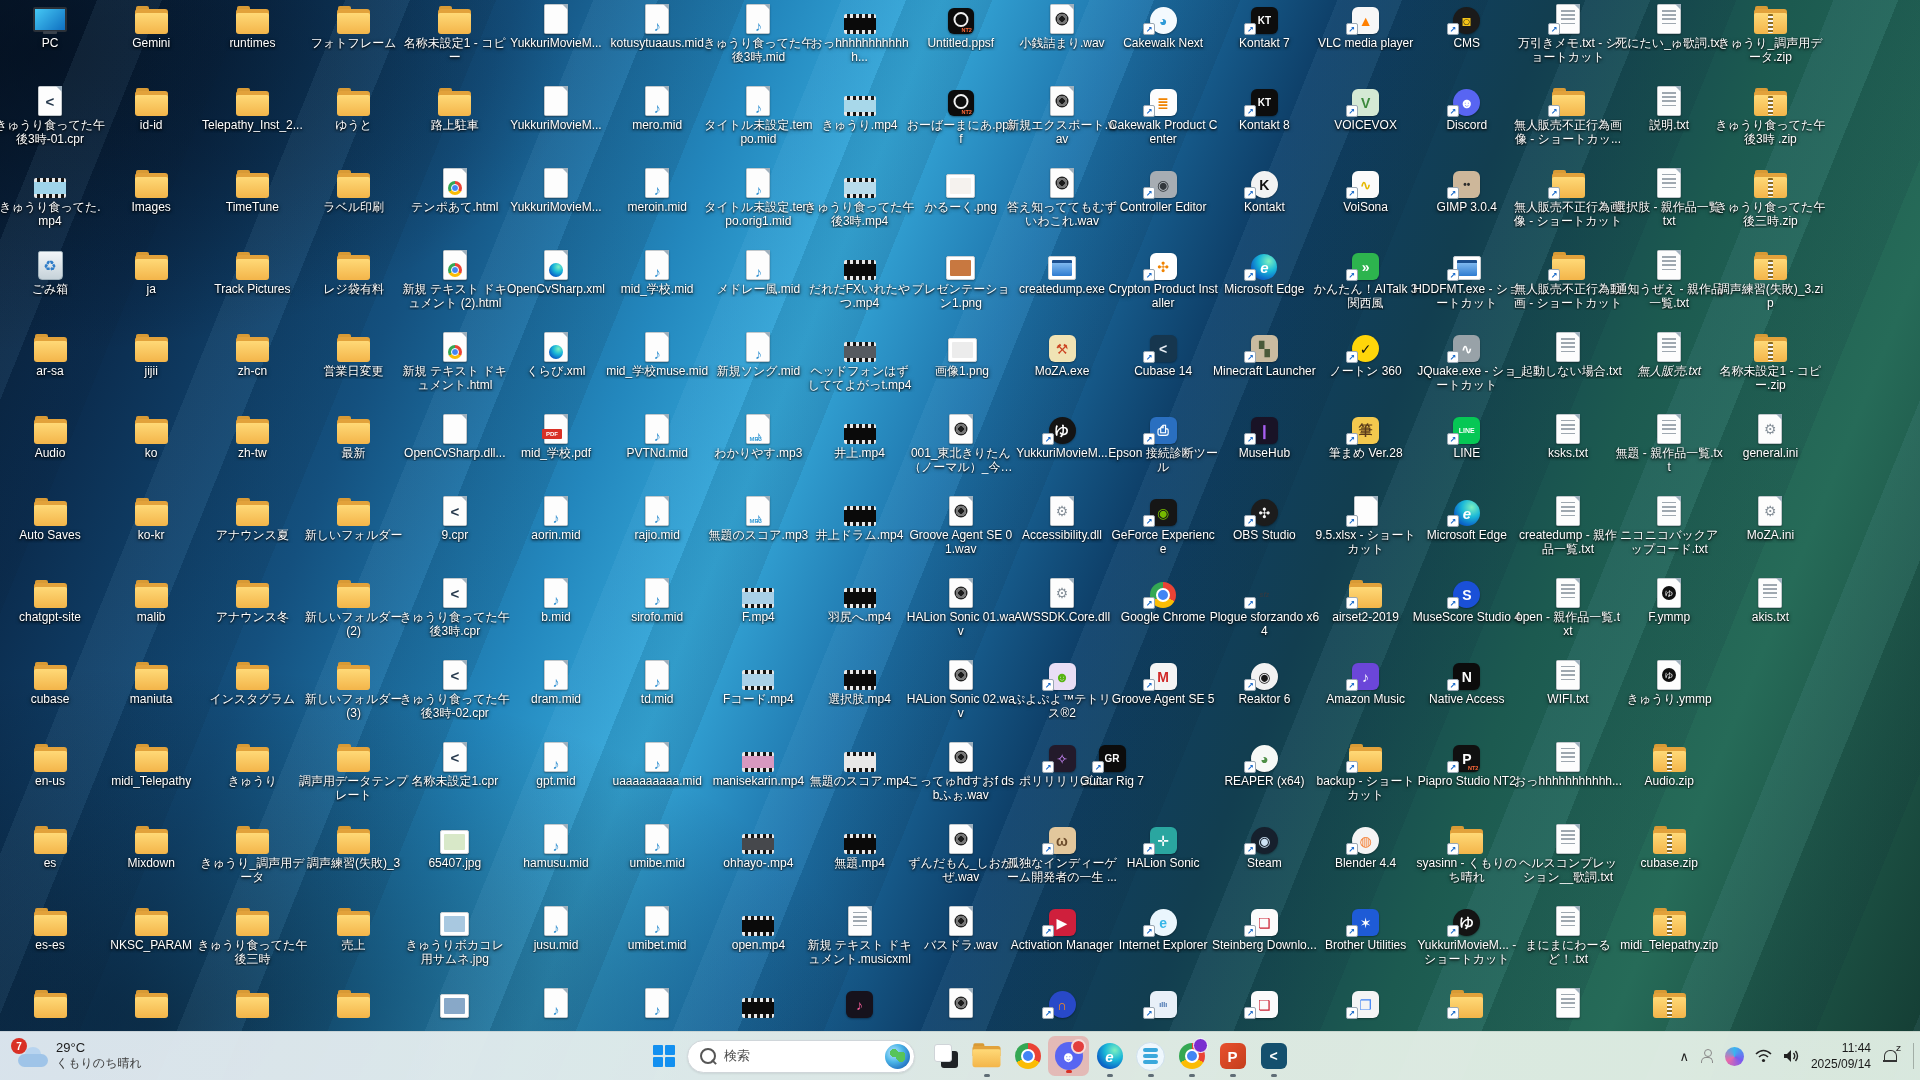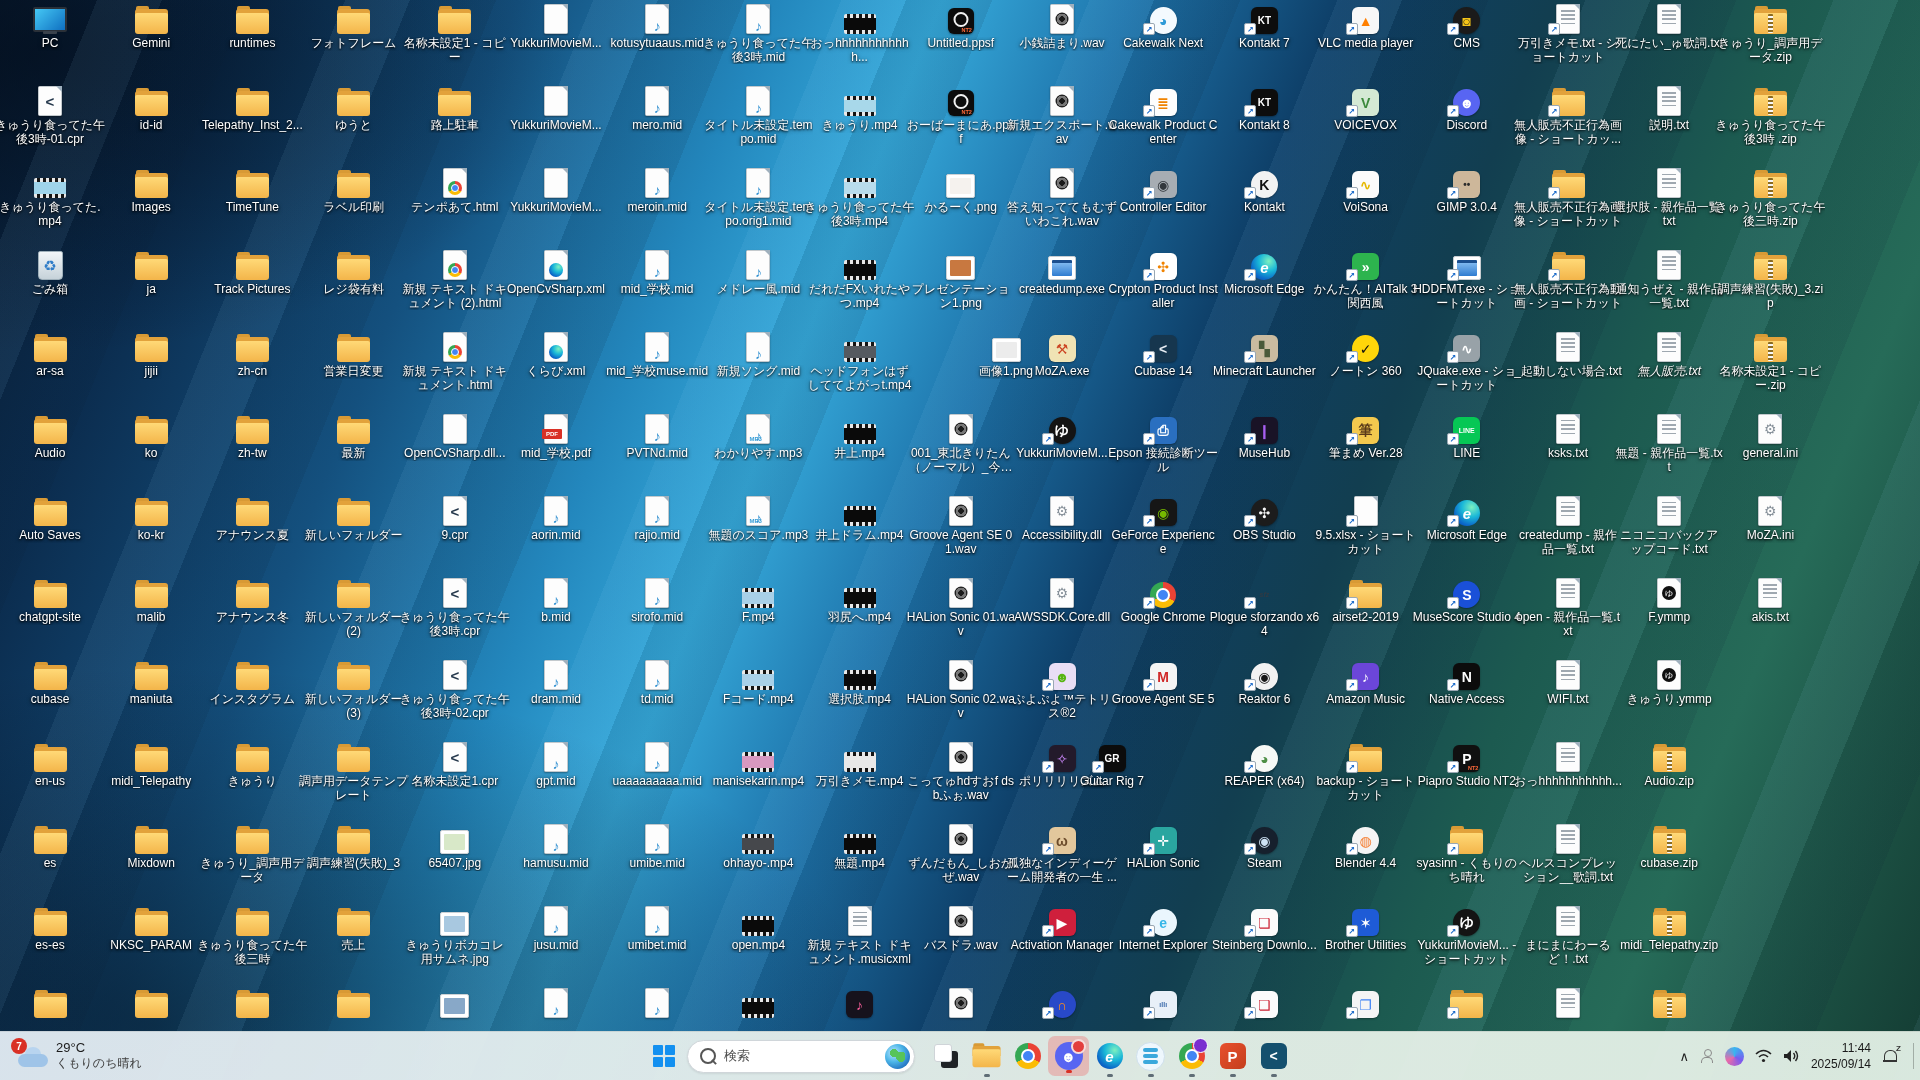--- a/index.html
+++ b/index.html
@@ -844,21 +844,21 @@
       <div class="lbl">新規ソング.mid</div>
     </div>
     <div class="cell" style="left: 804.6px; top: 332px;">
       <div class="ic">
         <div class="film" style="width: 32px; height: 20px; border-radius: 2px; background: repeating-linear-gradient(90deg, rgb(232, 232, 232) 0px, rgb(232, 232, 232) 3px, rgb(20, 20, 20) 3px, rgb(20, 20, 20) 6px); position: relative;">
           <div class="cen" style="position: absolute; inset: 4px 0px; background: rgb(85, 90, 96);"></div>
         </div>
       </div>
       <div class="lbl">ヘッドフォンはずしててよがっt.mp4</div>
     </div>
-    <div class="cell" style="left: 951px; top: 332px;">
+    <div class="cell" style="left: 907px; top: 332px;">
       <div class="ic">
         <div class="imgcard">
           <div class="th" style="background: rgb(236, 236, 236);"></div>
         </div>
       </div>
       <div class="lbl">画像1.png</div>
     </div>
     <div class="cell" style="left: 1007px; top: 332px;">
       <div class="ic">
         <div class="appsq" style="background: rgb(240, 227, 180);">
@@ -1645,21 +1645,21 @@
         </div>
       </div>
       <div class="lbl">manisekarin.mp4</div>
     </div>
     <div class="cell" style="left: 804.6px; top: 742px;">
       <div class="ic">
         <div class="film" style="width: 32px; height: 20px; border-radius: 2px; background: repeating-linear-gradient(90deg, rgb(232, 232, 232) 0px, rgb(232, 232, 232) 3px, rgb(20, 20, 20) 3px, rgb(20, 20, 20) 6px); position: relative;">
           <div class="cen" style="position: absolute; inset: 4px 0px; background: rgb(232, 232, 232);"></div>
         </div>
       </div>
-      <div class="lbl">万引きメモ.mp4</div>
+      <div class="lbl">無題のスコア.mp4</div>
     </div>
     <div class="cell" style="left: 905.8px; top: 742px;">
       <div class="ic">
         <div class="doc">
           <div class="corner"></div>
           <div class="wv"></div>
         </div>
       </div>
       <div class="lbl">こってゅhdすおf dsbふぉ.wav</div>
     </div>

